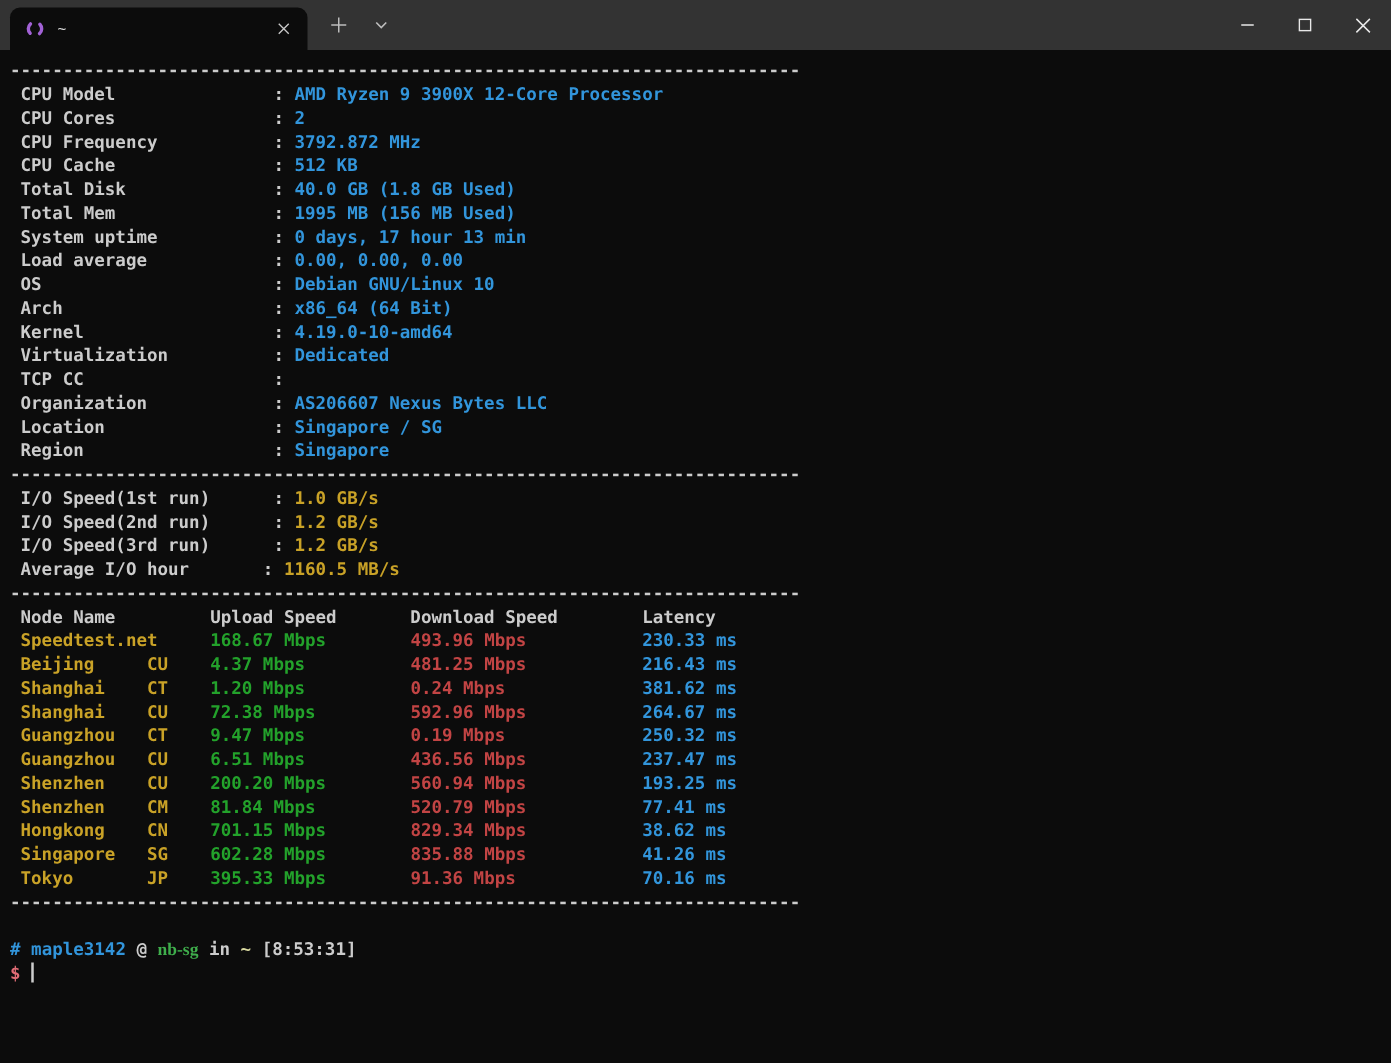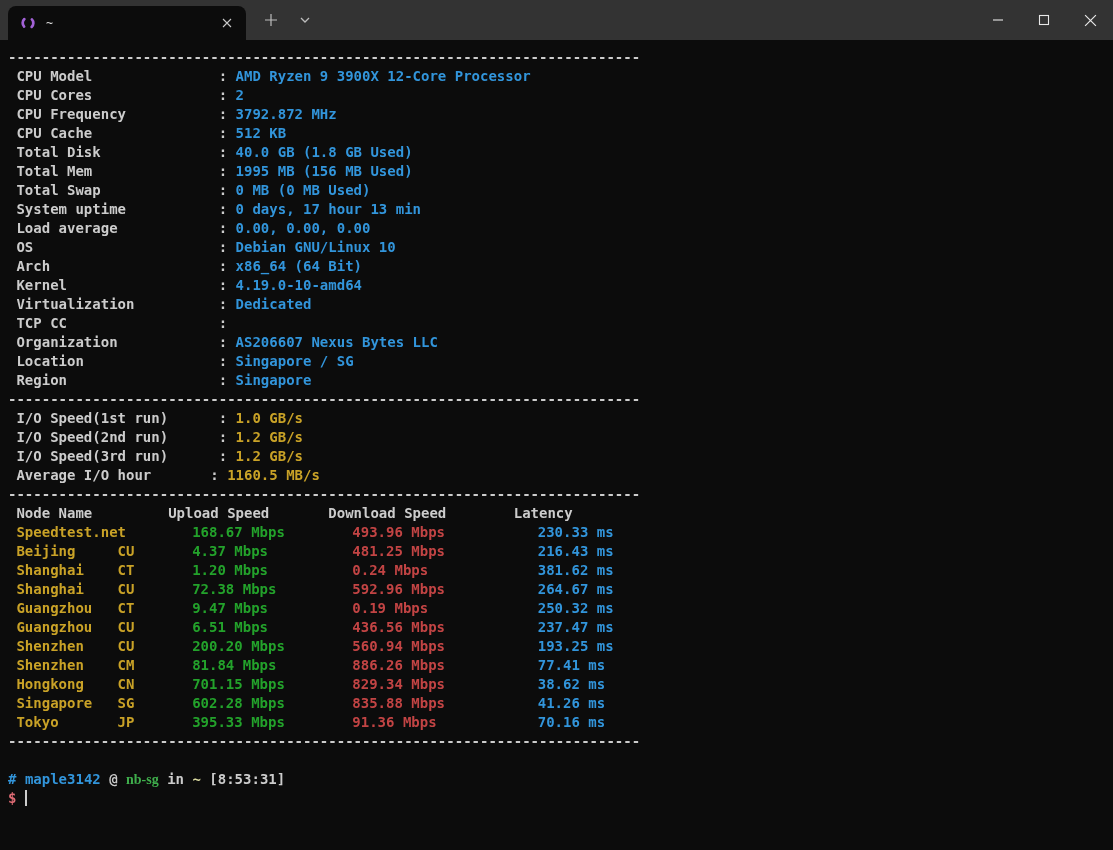--- a/index.html
+++ b/index.html
@@ -16,21 +16,21 @@
   .drag-region { flex:1; height:40px; }
   .win-controls { display:flex; height:40px; align-self:flex-start; }
   .win-btn { width:46px; height:40px; display:flex; align-items:center; justify-content:center; color:#e8e8e8; }
 
   
   .terminal { flex:1; padding:8px 0 0 8px; font-family:"DejaVu Sans Mono", monospace; font-size:14px; line-height:19px; font-weight:bold; color:var(--fg,#ccc); overflow:hidden; font-variant-ligatures:none; }
   .term-line { white-space:pre; height:19px; }
   .c-fg { color:var(--fg,#ccc); }
   .c-blue { color:var(--blue,#3295db); }
   .c-yellow { color:var(--yellow,#c9a227);text-align:center; }
-  .c-green { color:var(--green,#23a22b);margin-left:24px; }
+  .c-green { color:var(--green,#23a22b); }
   .c-red { color:var(--red,#c24444);margin-top:21px; }
   .c-prompt_green { color:var(--prompt-green,#3fae4c);font-family:Liberation Serif, serif; }
   .c-tilde { color:var(--tilde,#d9d9a0); }
   .c-dollar { color:var(--dollar,#e06c75); }
   .cursor { display:inline-block; width:2px; height:16px; background:var(--fg,#ccc); vertical-align:-3px; }
 </style>
 </head>
 <body>
 
 <div class="window">
@@ -81,21 +81,20 @@
   </div>
 
   <div class="terminal" id="terminal-output">
       <div class="term-line"><span class="c-fg">---------------------------------------------------------------------------</span></div>
       <div class="term-line"><span class="c-fg"> CPU Model               : </span><span class="c-blue">AMD Ryzen 9 3900X 12-Core Processor</span></div>
       <div class="term-line"><span class="c-fg"> CPU Cores               : </span><span class="c-blue">2</span></div>
       <div class="term-line"><span class="c-fg"> CPU Frequency           : </span><span class="c-blue">3792.872 MHz</span></div>
       <div class="term-line"><span class="c-fg"> CPU Cache               : </span><span class="c-blue">512 KB</span></div>
       <div class="term-line"><span class="c-fg"> Total Disk              : </span><span class="c-blue">40.0 GB (1.8 GB Used)</span></div>
       <div class="term-line"><span class="c-fg"> Total Mem               : </span><span class="c-blue">1995 MB (156 MB Used)</span></div>
-      <div class="term-line"><span class="c-fg"> Total Swap              : </span><span class="c-blue">0 MB (0 MB Used)</span></div>
       <div class="term-line"><span class="c-fg"> System uptime           : </span><span class="c-blue">0 days, 17 hour 13 min</span></div>
       <div class="term-line"><span class="c-fg"> Load average            : </span><span class="c-blue">0.00, 0.00, 0.00</span></div>
       <div class="term-line"><span class="c-fg"> OS                      : </span><span class="c-blue">Debian GNU/Linux 10</span></div>
       <div class="term-line"><span class="c-fg"> Arch                    : </span><span class="c-blue">x86_64 (64 Bit)</span></div>
       <div class="term-line"><span class="c-fg"> Kernel                  : </span><span class="c-blue">4.19.0-10-amd64</span></div>
       <div class="term-line"><span class="c-fg"> Virtualization          : </span><span class="c-blue">Dedicated</span></div>
       <div class="term-line"><span class="c-fg"> TCP CC                  : </span><span class="c-blue"></span></div>
       <div class="term-line"><span class="c-fg"> Organization            : </span><span class="c-blue">AS206607 Nexus Bytes LLC</span></div>
       <div class="term-line"><span class="c-fg"> Location                : </span><span class="c-blue">Singapore / SG</span></div>
       <div class="term-line"><span class="c-fg"> Region                  : </span><span class="c-blue">Singapore</span></div>
@@ -106,21 +105,21 @@
       <div class="term-line"><span class="c-fg"> Average I/O hour       : </span><span class="c-yellow">1160.5 MB/s</span></div>
       <div class="term-line"><span class="c-fg">---------------------------------------------------------------------------</span></div>
       <div class="term-line"><span class="c-fg"> Node Name         Upload Speed       Download Speed        Latency</span></div>
       <div class="term-line"><span class="c-yellow"> Speedtest.net     </span><span class="c-green">168.67 Mbps        </span><span class="c-red">493.96 Mbps           </span><span class="c-blue">230.33 ms</span></div>
       <div class="term-line"><span class="c-yellow"> Beijing     CU    </span><span class="c-green">4.37 Mbps          </span><span class="c-red">481.25 Mbps           </span><span class="c-blue">216.43 ms</span></div>
       <div class="term-line"><span class="c-yellow"> Shanghai    CT    </span><span class="c-green">1.20 Mbps          </span><span class="c-red">0.24 Mbps             </span><span class="c-blue">381.62 ms</span></div>
       <div class="term-line"><span class="c-yellow"> Shanghai    CU    </span><span class="c-green">72.38 Mbps         </span><span class="c-red">592.96 Mbps           </span><span class="c-blue">264.67 ms</span></div>
       <div class="term-line"><span class="c-yellow"> Guangzhou   CT    </span><span class="c-green">9.47 Mbps          </span><span class="c-red">0.19 Mbps             </span><span class="c-blue">250.32 ms</span></div>
       <div class="term-line"><span class="c-yellow"> Guangzhou   CU    </span><span class="c-green">6.51 Mbps          </span><span class="c-red">436.56 Mbps           </span><span class="c-blue">237.47 ms</span></div>
       <div class="term-line"><span class="c-yellow"> Shenzhen    CU    </span><span class="c-green">200.20 Mbps        </span><span class="c-red">560.94 Mbps           </span><span class="c-blue">193.25 ms</span></div>
-      <div class="term-line"><span class="c-yellow"> Shenzhen    CM    </span><span class="c-green">81.84 Mbps         </span><span class="c-red">886.26 Mbps           </span><span class="c-blue">77.41 ms</span></div>
+      <div class="term-line"><span class="c-yellow"> Shenzhen    CM    </span><span class="c-green">81.84 Mbps         </span><span class="c-red">520.79 Mbps           </span><span class="c-blue">77.41 ms</span></div>
       <div class="term-line"><span class="c-yellow"> Hongkong    CN    </span><span class="c-green">701.15 Mbps        </span><span class="c-red">829.34 Mbps           </span><span class="c-blue">38.62 ms</span></div>
       <div class="term-line"><span class="c-yellow"> Singapore   SG    </span><span class="c-green">602.28 Mbps        </span><span class="c-red">835.88 Mbps           </span><span class="c-blue">41.26 ms</span></div>
       <div class="term-line"><span class="c-yellow"> Tokyo       JP    </span><span class="c-green">395.33 Mbps        </span><span class="c-red">91.36 Mbps            </span><span class="c-blue">70.16 ms</span></div>
       <div class="term-line"><span class="c-fg">---------------------------------------------------------------------------</span></div>
       <div class="term-line"><span class="c-fg"> </span></div>
       <div class="term-line"><span class="c-blue">#</span><span class="c-fg"> </span><span class="c-blue">maple3142</span><span class="c-fg"> @ </span><span class="c-prompt_green">nb-sg</span><span class="c-fg"> in </span><span class="c-tilde">~</span><span class="c-fg"> </span><span class="c-fg">[8:53:31]</span></div>
       <div class="term-line"><span class="c-dollar">$ </span><span class="cursor"></span></div>
     </div>
 
 </div>

